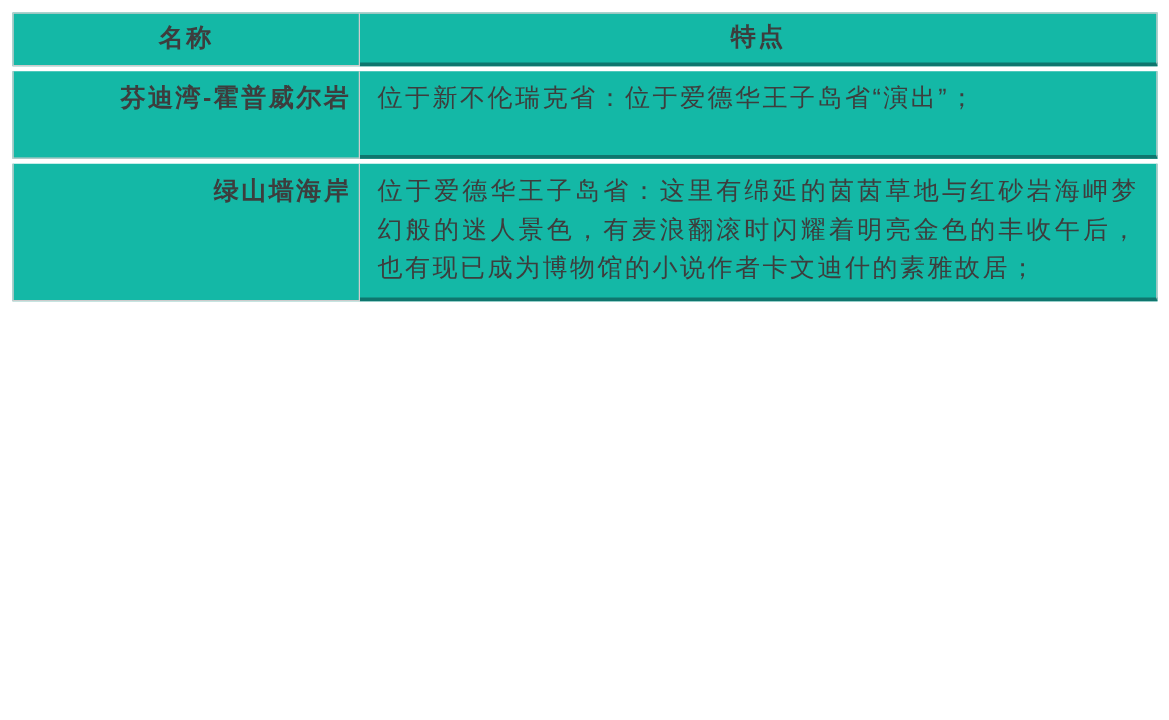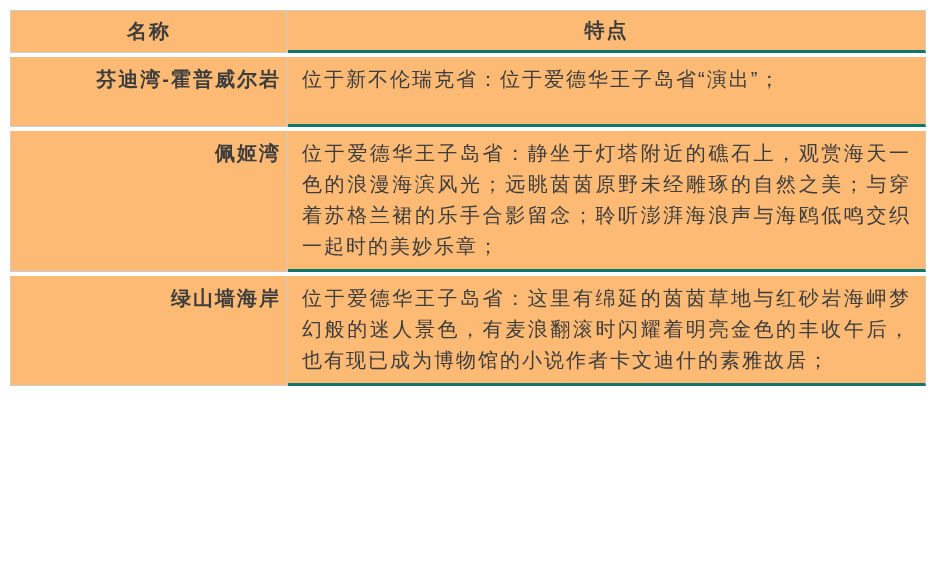--- a/index.html
+++ b/index.html
@@ -20,21 +20,21 @@
     border-spacing: 0 4px;
     table-layout: fixed;
     width: 916px;
   }
   th, td {
     box-sizing: border-box;
     color: #3d3d3d;
     font-size: 20px;
     letter-spacing: 2px;
     line-height: 31px;
-    background: #fdba74;
+    background: #14b8a6;
     word-break: break-word;
   }
   
   th.c-name, td.c-name {
     border-left: 1px solid #cccccc;
     border-right: 1px solid #cccccc;
     border-bottom: 1px solid #cccccc;
   }
   th.c-feature, td.c-feature {
     border-right: 1px solid #cccccc;
@@ -78,22 +78,18 @@
         <th class="c-name">名称</th>
         <th class="c-feature">特点</th>
       </tr>
     </thead>
     <tbody>
       <tr class="row-short">
         <td class="c-name">芬迪湾-霍普威尔岩</td>
         <td class="c-feature">位于新不伦瑞克省：位于爱德华王子岛省“演出”；</td>
       </tr>
       <tr>
-        <td class="c-name">佩姬湾</td>
-        <td class="c-feature">位于爱德华王子岛省：静坐于灯塔附近的礁石上，观赏海天一色的浪漫海滨风光；远眺茵茵原野未经雕琢的自然之美；与穿着苏格兰裙的乐手合影留念；聆听澎湃海浪声与海鸥低鸣交织一起时的美妙乐章；</td>
-      </tr>
-      <tr>
         <td class="c-name">绿山墙海岸</td>
         <td class="c-feature">位于爱德华王子岛省：这里有绵延的茵茵草地与红砂岩海岬梦幻般的迷人景色，有麦浪翻滚时闪耀着明亮金色的丰收午后，也有现已成为博物馆的小说作者卡文迪什的素雅故居；</td>
       </tr>
     </tbody>
   </table>
 </div>
 
 </body></html>

